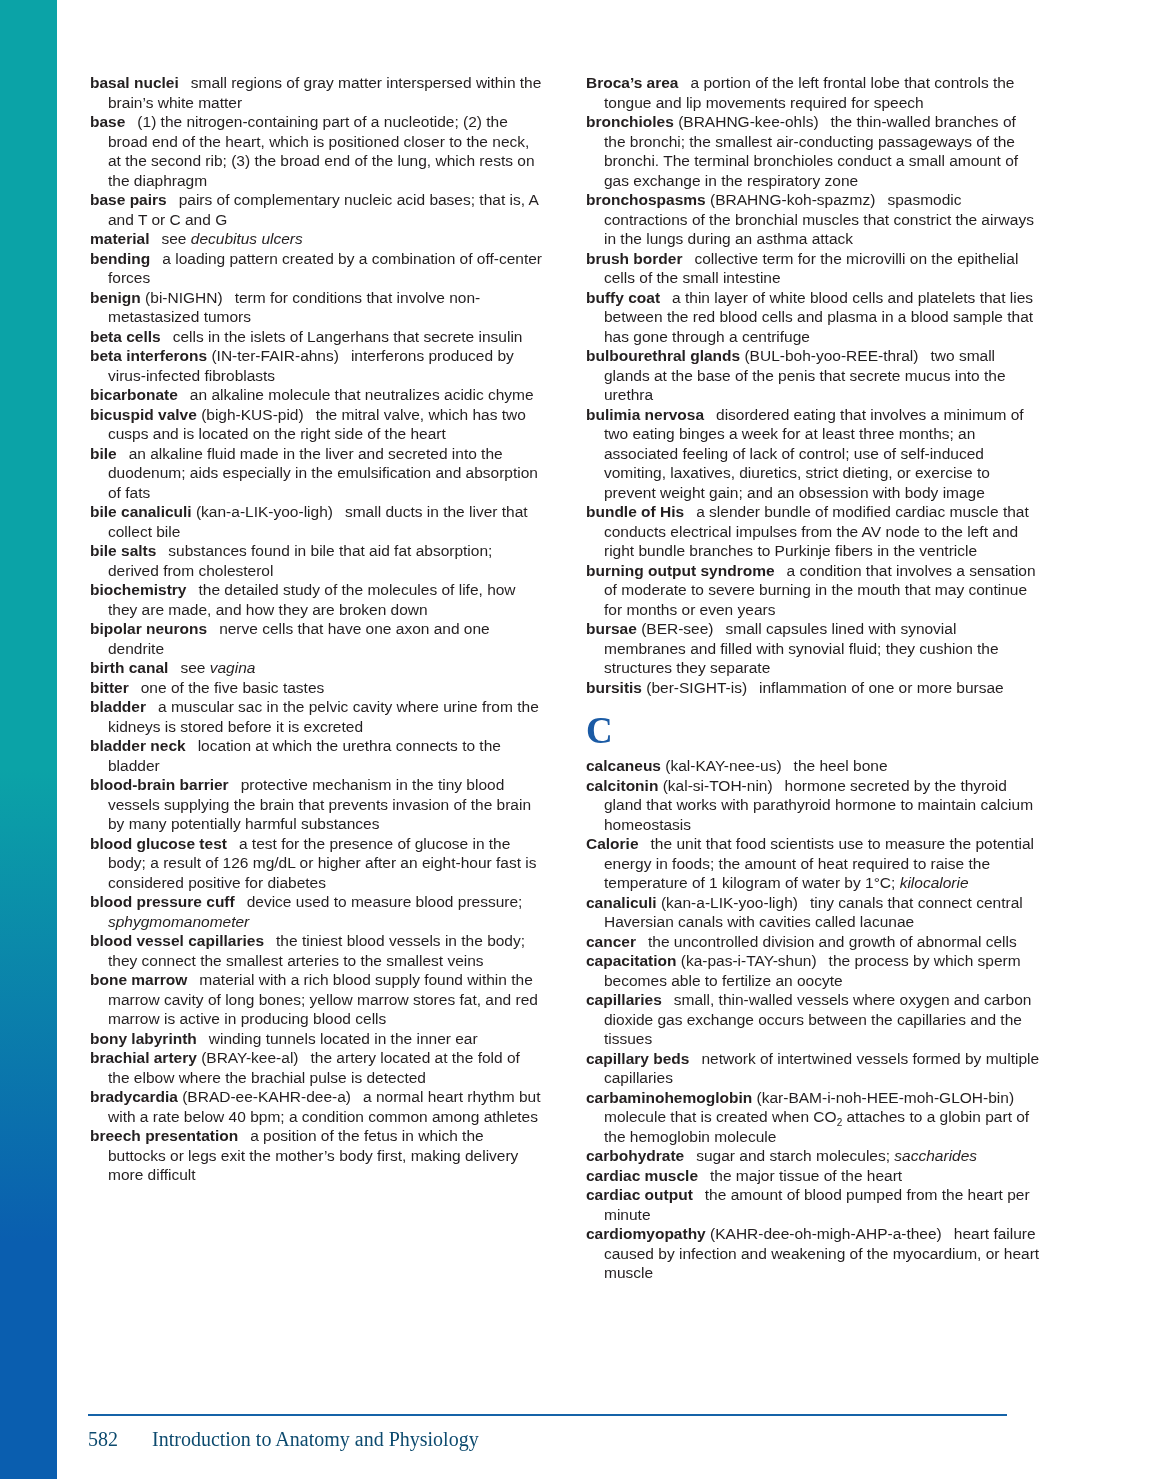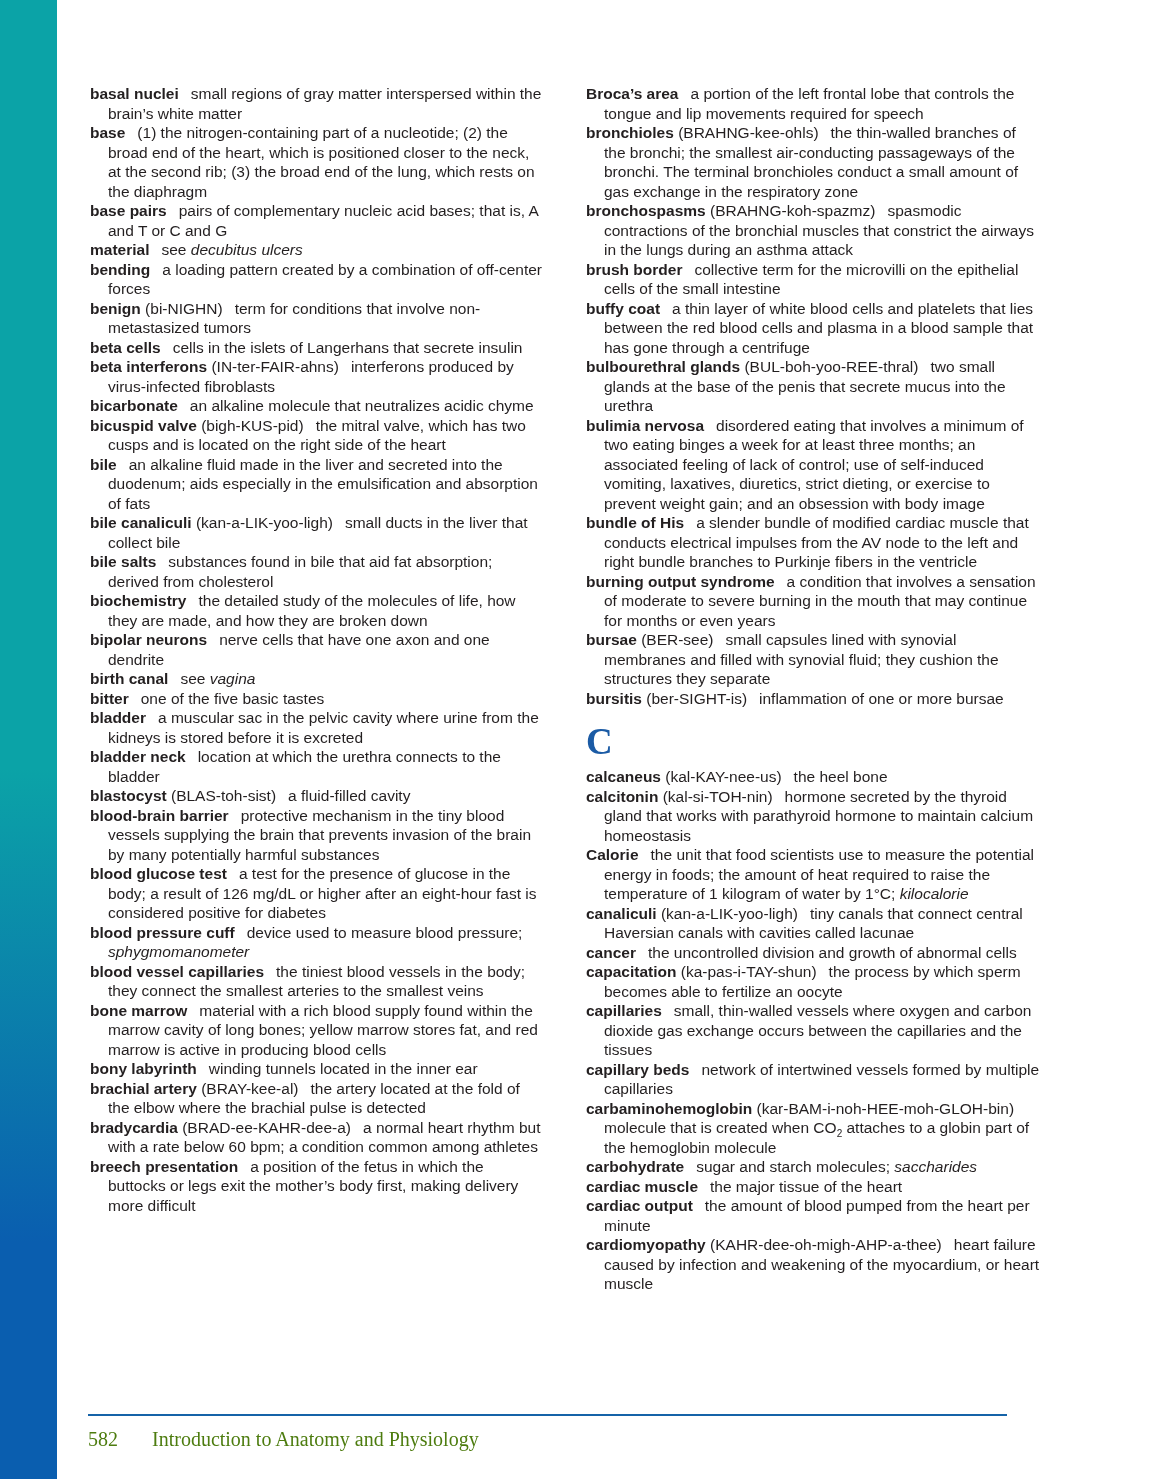--- a/index.html
+++ b/index.html
@@ -15,21 +15,21 @@
     --text: #231F20;
   }
   .accent-bar {
     position: absolute; left: 0; top: 0;
     width: 57px; height: 1479px;
     background: linear-gradient(to bottom,
       var(--teal) 0%, var(--teal) 52%,
       var(--blue) 84%, var(--blue) 100%);
   }
   .content {
-    position: absolute; left: 90px; top: 84px;
+    position: absolute; left: 90px; top: 73px;
     width: 950px;
     display: flex; gap: 42px;
   }
   .col { width: 454px; }
   .entry {
     margin: 0;
     padding-left: 18px;
     text-indent: -18px;
     font-family: "Liberation Sans", sans-serif;
     font-size: 15.5px;
@@ -51,21 +51,21 @@
   .footer {
     position: absolute; left: 88px; top: 1414px;
     width: 919px;
   }
   .rule { border-top: 2px solid var(--rule); height: 0; }
   .footer-row {
     margin-top: 12px;
     display: flex;
     font-family: "Liberation Serif", serif;
     font-size: 20px;
-    color: #4d7c0f;
+    color: #0c4a6e;
   }
   .pageno { width: 64px; }
 </style>
 </head>
 <body style="--teal: #0BA3A7; --blue: #0A5EAF; --rule: #1563A8; --blue-letter: #1B5BA5; --text: #231F20;">
 
 <div class="page">
   <div class="accent-bar"></div>
 
   <main class="content">
@@ -82,29 +82,28 @@
         <p class="entry"><b class="term">bicuspid valve</b><span> (bigh-KUS-pid)</span><span class="gap"></span><span>the mitral valve, which has two cusps and is located on the right side of the heart</span></p>
         <p class="entry"><b class="term">bile</b><span class="gap"></span><span>an alkaline fluid made in the liver and secreted into the duodenum; aids especially in the emulsification and absorption of fats</span></p>
         <p class="entry"><b class="term">bile canaliculi</b><span> (kan-a-LIK-yoo-ligh)</span><span class="gap"></span><span>small ducts in the liver that collect bile</span></p>
         <p class="entry"><b class="term">bile salts</b><span class="gap"></span><span>substances found in bile that aid fat absorption; derived from cholesterol</span></p>
         <p class="entry"><b class="term">biochemistry</b><span class="gap"></span><span>the detailed study of the molecules of life, how they are made, and how they are broken down</span></p>
         <p class="entry"><b class="term">bipolar neurons</b><span class="gap"></span><span>nerve cells that have one axon and one dendrite</span></p>
         <p class="entry"><b class="term">birth canal</b><span class="gap"></span><span>see <i>vagina</i></span></p>
         <p class="entry"><b class="term">bitter</b><span class="gap"></span><span>one of the five basic tastes</span></p>
         <p class="entry"><b class="term">bladder</b><span class="gap"></span><span>a muscular sac in the pelvic cavity where urine from the kidneys is stored before it is excreted</span></p>
         <p class="entry"><b class="term">bladder neck</b><span class="gap"></span><span>location at which the urethra connects to the bladder</span></p>
-        <p class="entry"><b class="term">blastocyst</b><span> (BLAS-toh-sist)</span><span class="gap"></span><span>a fluid-filled cavity</span></p>
         <p class="entry"><b class="term">blood-brain barrier</b><span class="gap"></span><span>protective mechanism in the tiny blood vessels supplying the brain that prevents invasion of the brain by many potentially harmful substances</span></p>
         <p class="entry"><b class="term">blood glucose test</b><span class="gap"></span><span>a test for the presence of glucose in the body; a result of 126 mg/dL or higher after an eight-hour fast is considered positive for diabetes</span></p>
         <p class="entry"><b class="term">blood pressure cuff</b><span class="gap"></span><span>device used to measure blood pressure; <i>sphygmomanometer</i></span></p>
         <p class="entry"><b class="term">blood vessel capillaries</b><span class="gap"></span><span>the tiniest blood vessels in the body; they connect the smallest arteries to the smallest veins</span></p>
         <p class="entry"><b class="term">bone marrow</b><span class="gap"></span><span>material with a rich blood supply found within the marrow cavity of long bones; yellow marrow stores fat, and red marrow is active in producing blood cells</span></p>
         <p class="entry"><b class="term">bony labyrinth</b><span class="gap"></span><span>winding tunnels located in the inner ear</span></p>
         <p class="entry"><b class="term">brachial artery</b><span> (BRAY-kee-al)</span><span class="gap"></span><span>the artery located at the fold of the elbow where the brachial pulse is detected</span></p>
-        <p class="entry"><b class="term">bradycardia</b><span> (BRAD-ee-KAHR-dee-a)</span><span class="gap"></span><span>a normal heart rhythm but with a rate below 60 bpm; a condition common among athletes</span></p>
+        <p class="entry"><b class="term">bradycardia</b><span> (BRAD-ee-KAHR-dee-a)</span><span class="gap"></span><span>a normal heart rhythm but with a rate below 40 bpm; a condition common among athletes</span></p>
         <p class="entry"><b class="term">breech presentation</b><span class="gap"></span><span>a position of the fetus in which the buttocks or legs exit the mother’s body first, making delivery more difficult</span></p>
       </section>
     <section class="col" id="col-right">
         <p class="entry"><b class="term">Broca’s area</b><span class="gap"></span><span>a portion of the left frontal lobe that controls the tongue and lip movements required for speech</span></p>
         <p class="entry"><b class="term">bronchioles</b><span> (BRAHNG-kee-ohls)</span><span class="gap"></span><span>the thin-walled branches of the bronchi; the smallest air-conducting passageways of the bronchi. The terminal bronchioles conduct a small amount of gas exchange in the respiratory zone</span></p>
         <p class="entry"><b class="term">bronchospasms</b><span> (BRAHNG-koh-spazmz)</span><span class="gap"></span><span>spasmodic contractions of the bronchial muscles that constrict the airways in the lungs during an asthma attack</span></p>
         <p class="entry"><b class="term">brush border</b><span class="gap"></span><span>collective term for the microvilli on the epithelial cells of the small intestine</span></p>
         <p class="entry"><b class="term">buffy coat</b><span class="gap"></span><span>a thin layer of white blood cells and platelets that lies between the red blood cells and plasma in a blood sample that has gone through a centrifuge</span></p>
         <p class="entry"><b class="term">bulbourethral glands</b><span> (BUL-boh-yoo-REE-thral)</span><span class="gap"></span><span>two small glands at the base of the penis that secrete mucus into the urethra</span></p>
         <p class="entry"><b class="term">bulimia nervosa</b><span class="gap"></span><span>disordered eating that involves a minimum of two eating binges a week for at least three months; an associated feeling of lack of control; use of self-induced vomiting, laxatives, diuretics, strict dieting, or exercise to prevent weight gain; and an obsession with body image</span></p>

